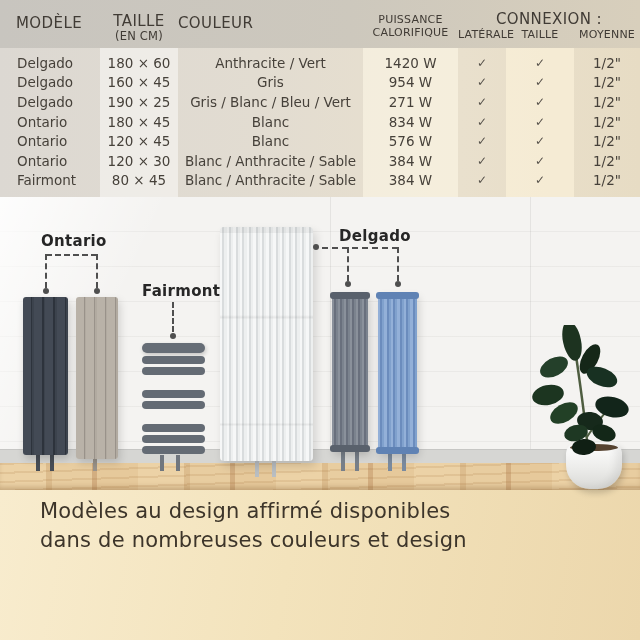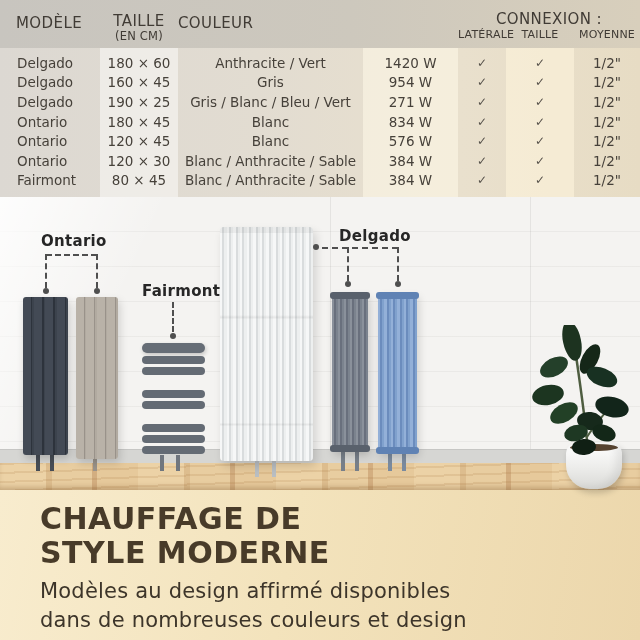--- a/index.html
+++ b/index.html
@@ -108,20 +108,24 @@
     <div class="stripe taille"></div>
     <div class="stripe puissance"></div>
     <div class="stripe conn-taille"></div>
 
     <div class="h-cell h-modele">MODÈLE</div>
     <div class="h-cell h-taille">
       <div>TAILLE</div>
       <div class="sub">(EN CM)</div>
     </div>
     <div class="h-cell h-couleur">COULEUR</div>
+    <div class="h-cell h-puissance">
+      <div>PUISSANCE</div>
+      <div>CALORIFIQUE</div>
+    </div>
     <div class="h-cell h-connexion">CONNEXION :</div>
     <div class="h-cell h-subrow">
       <span>LATÉRALE</span>
       <span>TAILLE</span>
       <span>MOYENNE</span>
     </div>
 
     <div class="tbody">
       <div class="t-row">
         <span class="c-modele">Delgado</span>
@@ -263,23 +267,19 @@
       <ellipse cx="86" cy="82" rx="17" ry="10" fill="#12251a" transform="rotate(14 86 82)"></ellipse>
       <ellipse cx="38" cy="88" rx="15" ry="9" fill="#224026" transform="rotate(-30 38 88)"></ellipse>
       <ellipse cx="64" cy="96" rx="13" ry="9" fill="#16291b" transform="rotate(8 64 96)"></ellipse>
       <ellipse cx="50" cy="108" rx="12" ry="8" fill="#1e3823" transform="rotate(-15 50 108)"></ellipse>
       <ellipse cx="78" cy="108" rx="12" ry="8" fill="#132718" transform="rotate(20 78 108)"></ellipse>
       <ellipse cx="58" cy="122" rx="12" ry="8" fill="#101f14" transform="rotate(-5 58 122)"></ellipse>
     </svg>
   </div>
 
   <div class="footer">
-    <h1>
-      <span style="display:block">CHAUFFAGE DE</span>
-      <span style="display:block">STYLE MODERNE</span>
-    </h1>
     <p>
       <span style="display:block">Modèles au design affirmé disponibles</span>
       <span style="display:block">dans de nombreuses couleurs et design</span>
     </p>
   </div>
 
 </div>
 
 </body></html>

